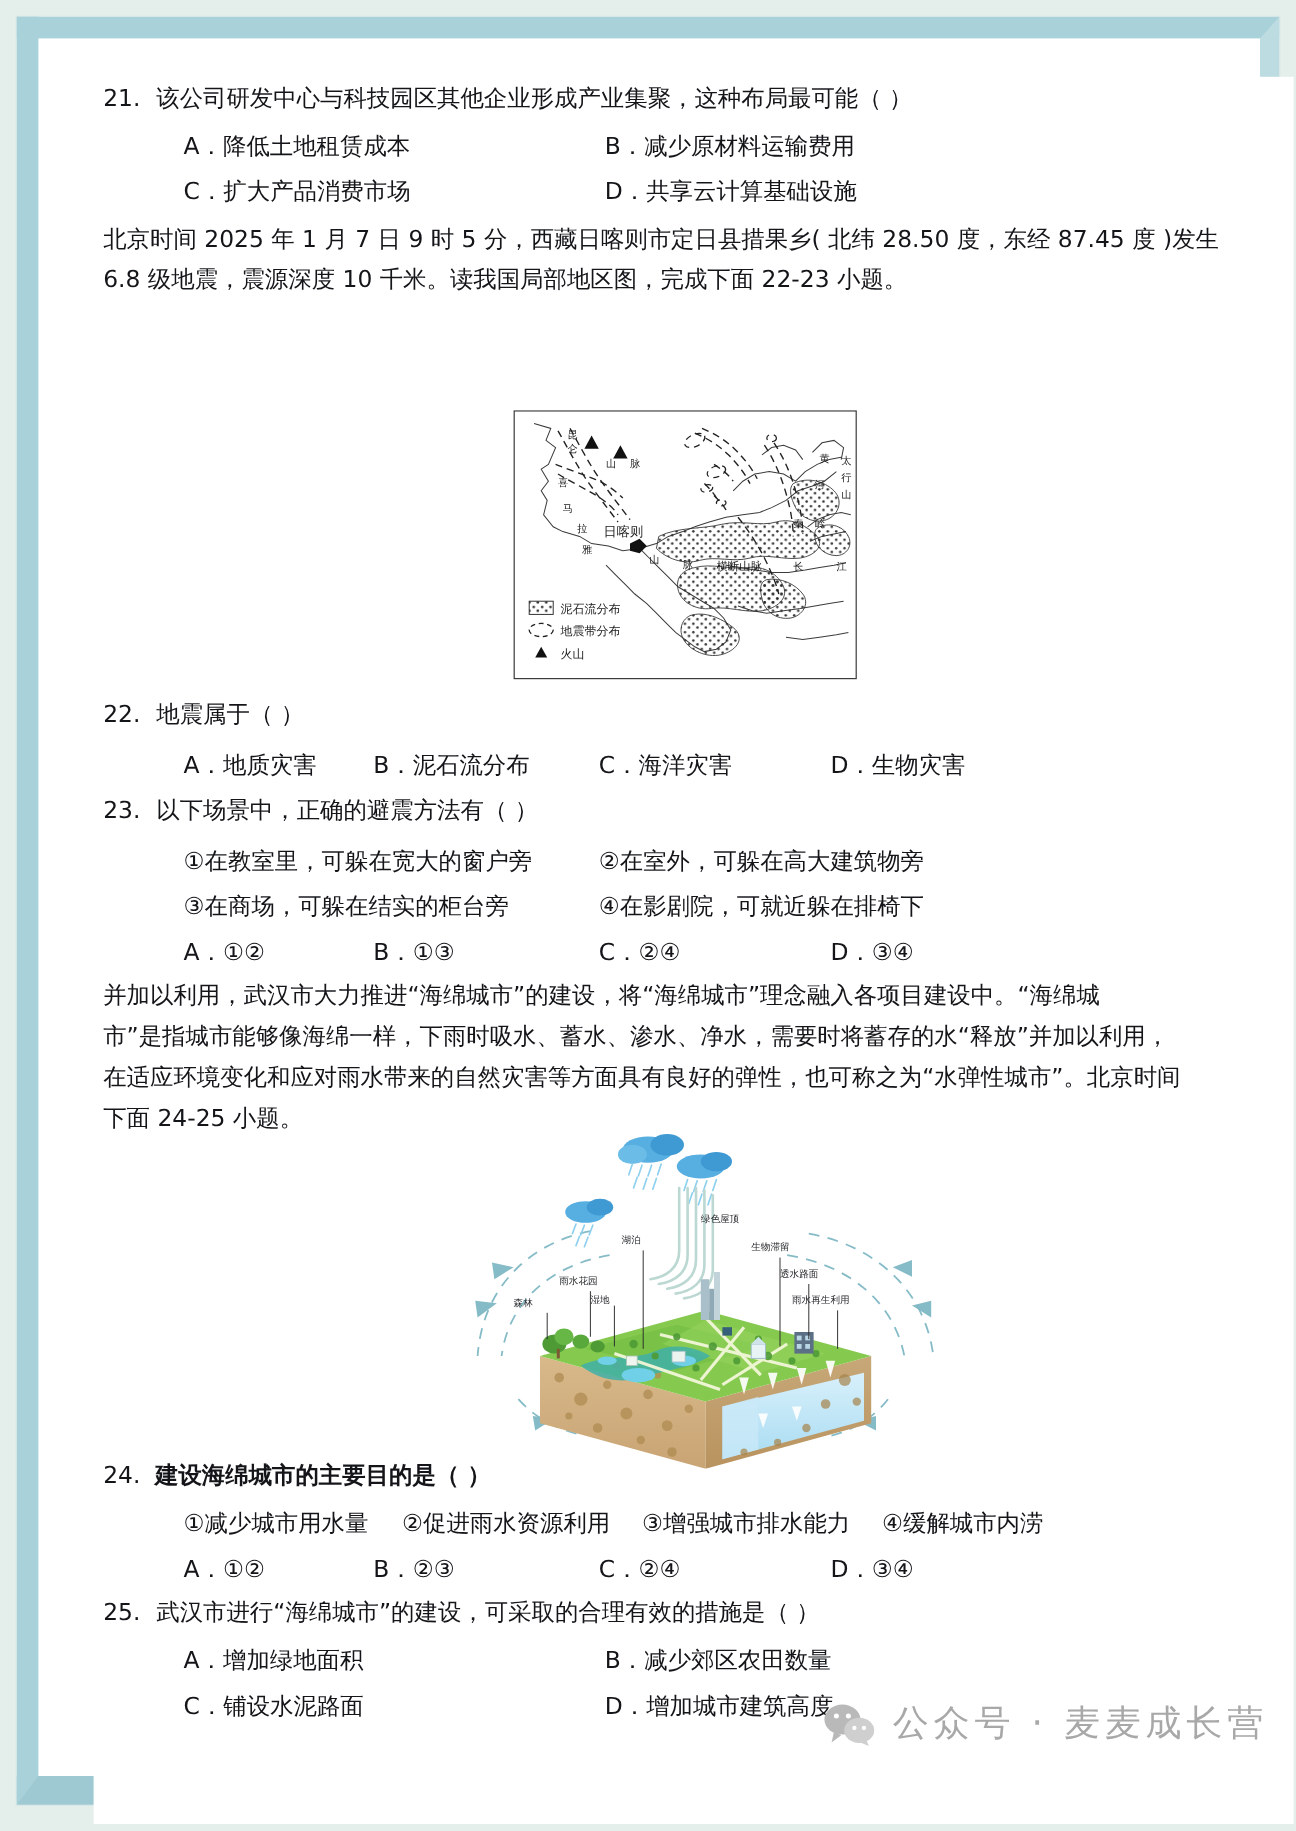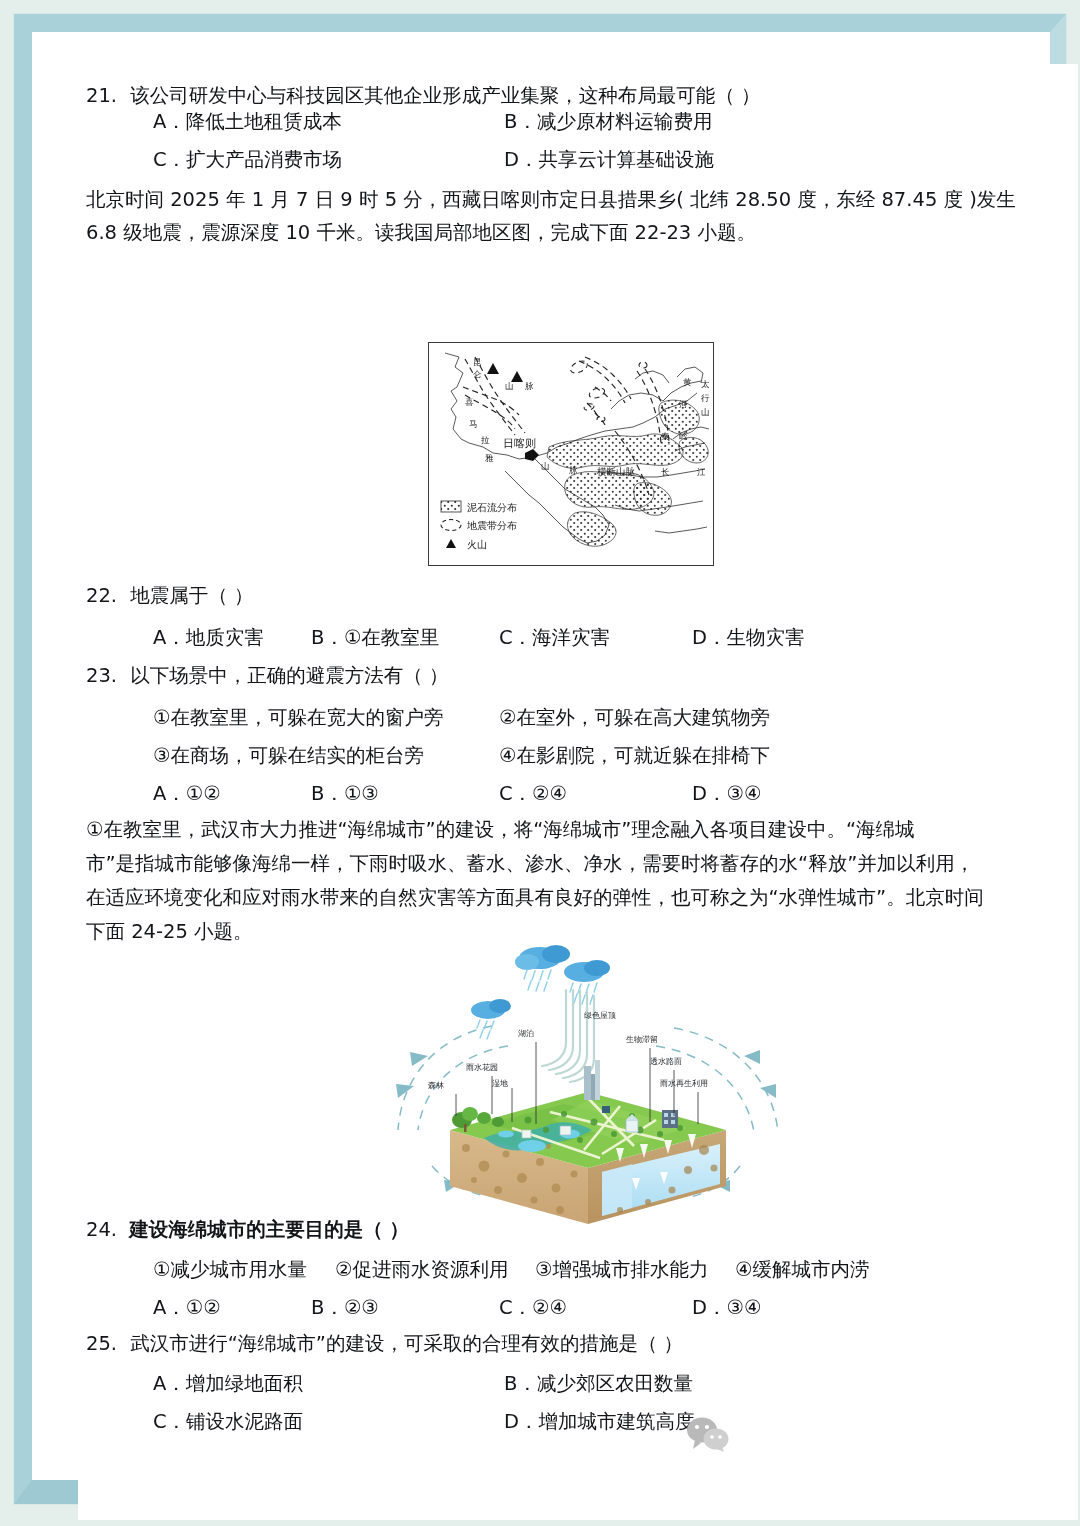--- a/index.html
+++ b/index.html
@@ -87,21 +87,21 @@
     font-family:"DejaVu Sans", sans-serif;
   }
   #wechat-icon{ width:44px; height:36px; display:block; }
 </style>
 </head>
 <body>
 
 <div id="page-frame">
   <div id="paper">
 
-    <div class="q-line" style="left:8px; top:20px;text-align:center;">
+    <div class="q-line" style="left:8px; top:6px;text-align:center;">
       <span>21.</span>
       <span style="margin-left:7px;">该公司研发中心与科技园区其他企业形成产业集聚，这种布局最可能（   ）</span>
     </div>
     <div class="opt" style="left:58px; top:44px;">A．降低土地租赁成本</div>
     <div class="opt" style="left:409px; top:44px;">B．减少原材料运输费用</div>
     <div class="opt" style="left:58px; top:82px;">C．扩大产品消费市场</div>
     <div class="opt" style="left:409px; top:82px;">D．共享云计算基础设施</div>
 
     <div class="body-par" style="left:8px; top:122px;">北京时间 2025 年 1 月 7 日 9 时 5 分，西藏日喀则市定日县措果乡( 北纬 28.50 度，东经 87.45 度 )发生</div>
     <div class="body-par" style="left:8px; top:155px;">6.8 级地震，震源深度 10 千米。读我国局部地区图，完成下面 22-23 小题。</div>
@@ -221,38 +221,38 @@
           <text class="legend-label" x="38" y="205">火山</text>
         </g>
       </svg>
     </div>
 
     <div class="q-line" style="left:8px; top:520px;">
       <span>22.</span>
       <span style="margin-left:7px;">地震属于（   ）</span>
     </div>
     <div class="opt" style="left:58px; top:560px;">A．地质灾害</div>
-    <div class="opt" style="left:216px; top:560px;">B．①在教室里</div>
+    <div class="opt" style="left:216px; top:560px;">B．泥石流分布</div>
     <div class="opt" style="left:404px; top:560px;">C．海洋灾害</div>
     <div class="opt" style="left:597px; top:560px;">D．生物灾害</div>
 
     <div class="q-line" style="left:8px; top:600px;">
       <span>23.</span>
       <span style="margin-left:7px;">以下场景中，正确的避震方法有（   ）</span>
     </div>
     <div class="opt" style="left:58px; top:640px;">①在教室里，可躲在宽大的窗户旁</div>
     <div class="opt" style="left:404px; top:640px;">②在室外，可躲在高大建筑物旁</div>
     <div class="opt" style="left:58px; top:678px;">③在商场，可躲在结实的柜台旁</div>
     <div class="opt" style="left:404px; top:678px;">④在影剧院，可就近躲在排椅下</div>
     <div class="opt" style="left:58px; top:716px;">A．①②</div>
     <div class="opt" style="left:216px; top:716px;">B．①③</div>
     <div class="opt" style="left:404px; top:716px;">C．②④</div>
     <div class="opt" style="left:597px; top:716px;">D．③④</div>
 
-    <div class="body-par" style="left:8px; top:752px;">①在教室里，武汉市大力推进“海绵城市”的建设，将“海绵城市”理念融入各项目建设中。“海绵城</div>
+    <div class="body-par" style="left:8px; top:752px;">并加以利用，武汉市大力推进“海绵城市”的建设，将“海绵城市”理念融入各项目建设中。“海绵城</div>
     <div class="body-par" style="left:8px; top:786px;">市”是指城市能够像海绵一样，下雨时吸水、蓄水、渗水、净水，需要时将蓄存的水“释放”并加以利用，</div>
     <div class="body-par" style="left:8px; top:820px;">在适应环境变化和应对雨水带来的自然灾害等方面具有良好的弹性，也可称之为“水弹性城市”。北京时间</div>
     <div class="body-par" style="left:8px; top:854px;">下面 24-25 小题。</div>
 
     <div id="sponge-fig">
       <svg width="400" height="290" viewBox="0 0 400 290" xmlns="http://www.w3.org/2000/svg">
         <defs>
           <linearGradient id="soilG" x1="0" y1="0" x2="0" y2="1">
             <stop offset="0%" stop-color="#d8b98a"></stop>
             <stop offset="100%" stop-color="#c9a474"></stop>
@@ -471,13 +471,14 @@
   <svg id="wechat-icon" viewBox="0 0 44 36">
     <ellipse cx="16" cy="14" rx="15" ry="12.5" fill="#b9b9b9"></ellipse>
     <polygon points="9,24 7,33 15,27" fill="#b9b9b9"></polygon>
     <circle cx="11" cy="11" r="2.1" fill="#ffffff"></circle>
     <circle cx="21" cy="11" r="2.1" fill="#ffffff"></circle>
     <ellipse cx="30" cy="23" rx="12.5" ry="10.5" fill="#cfcfcf"></ellipse>
     <polygon points="36,31 38,36 31,33" fill="#cfcfcf"></polygon>
     <circle cx="26" cy="21" r="1.8" fill="#ffffff"></circle>
     <circle cx="34" cy="21" r="1.8" fill="#ffffff"></circle>
   </svg>
+  <span>公众号 · 麦麦成长营</span>
 </div>
 
 </body></html>

